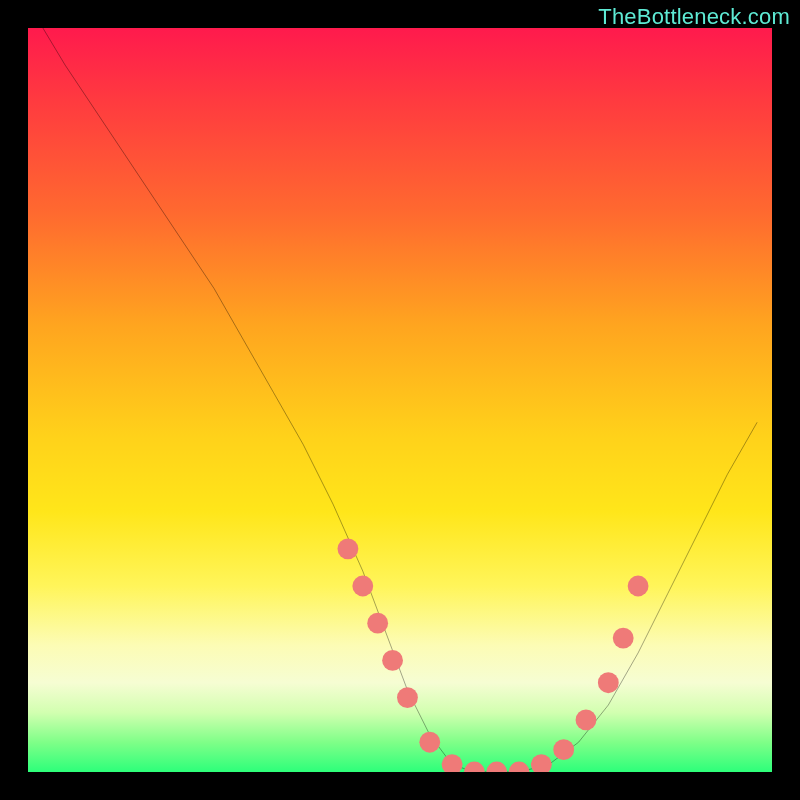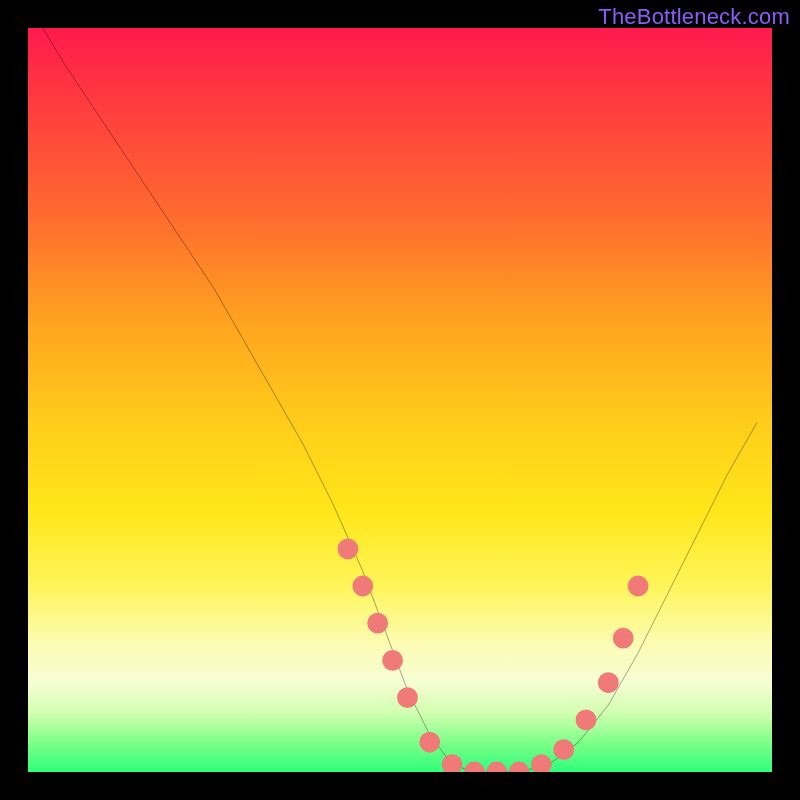--- a/index.html
+++ b/index.html
@@ -47,21 +47,21 @@
     );
   }
   .curve {
     position: absolute;
     inset: 0;
   }
   .attribution {
     position: absolute;
     top: 4px;
     right: 10px;
-    color: #8b5cf6;
+    color: #5eead4;
     font-size: 22px;
     font-weight: 500;
     letter-spacing: 0.2px;
   }
 </style>
 </head>
 <body>
 
 <div class="frame">
   <div class="attribution">TheBottleneck.com</div>

